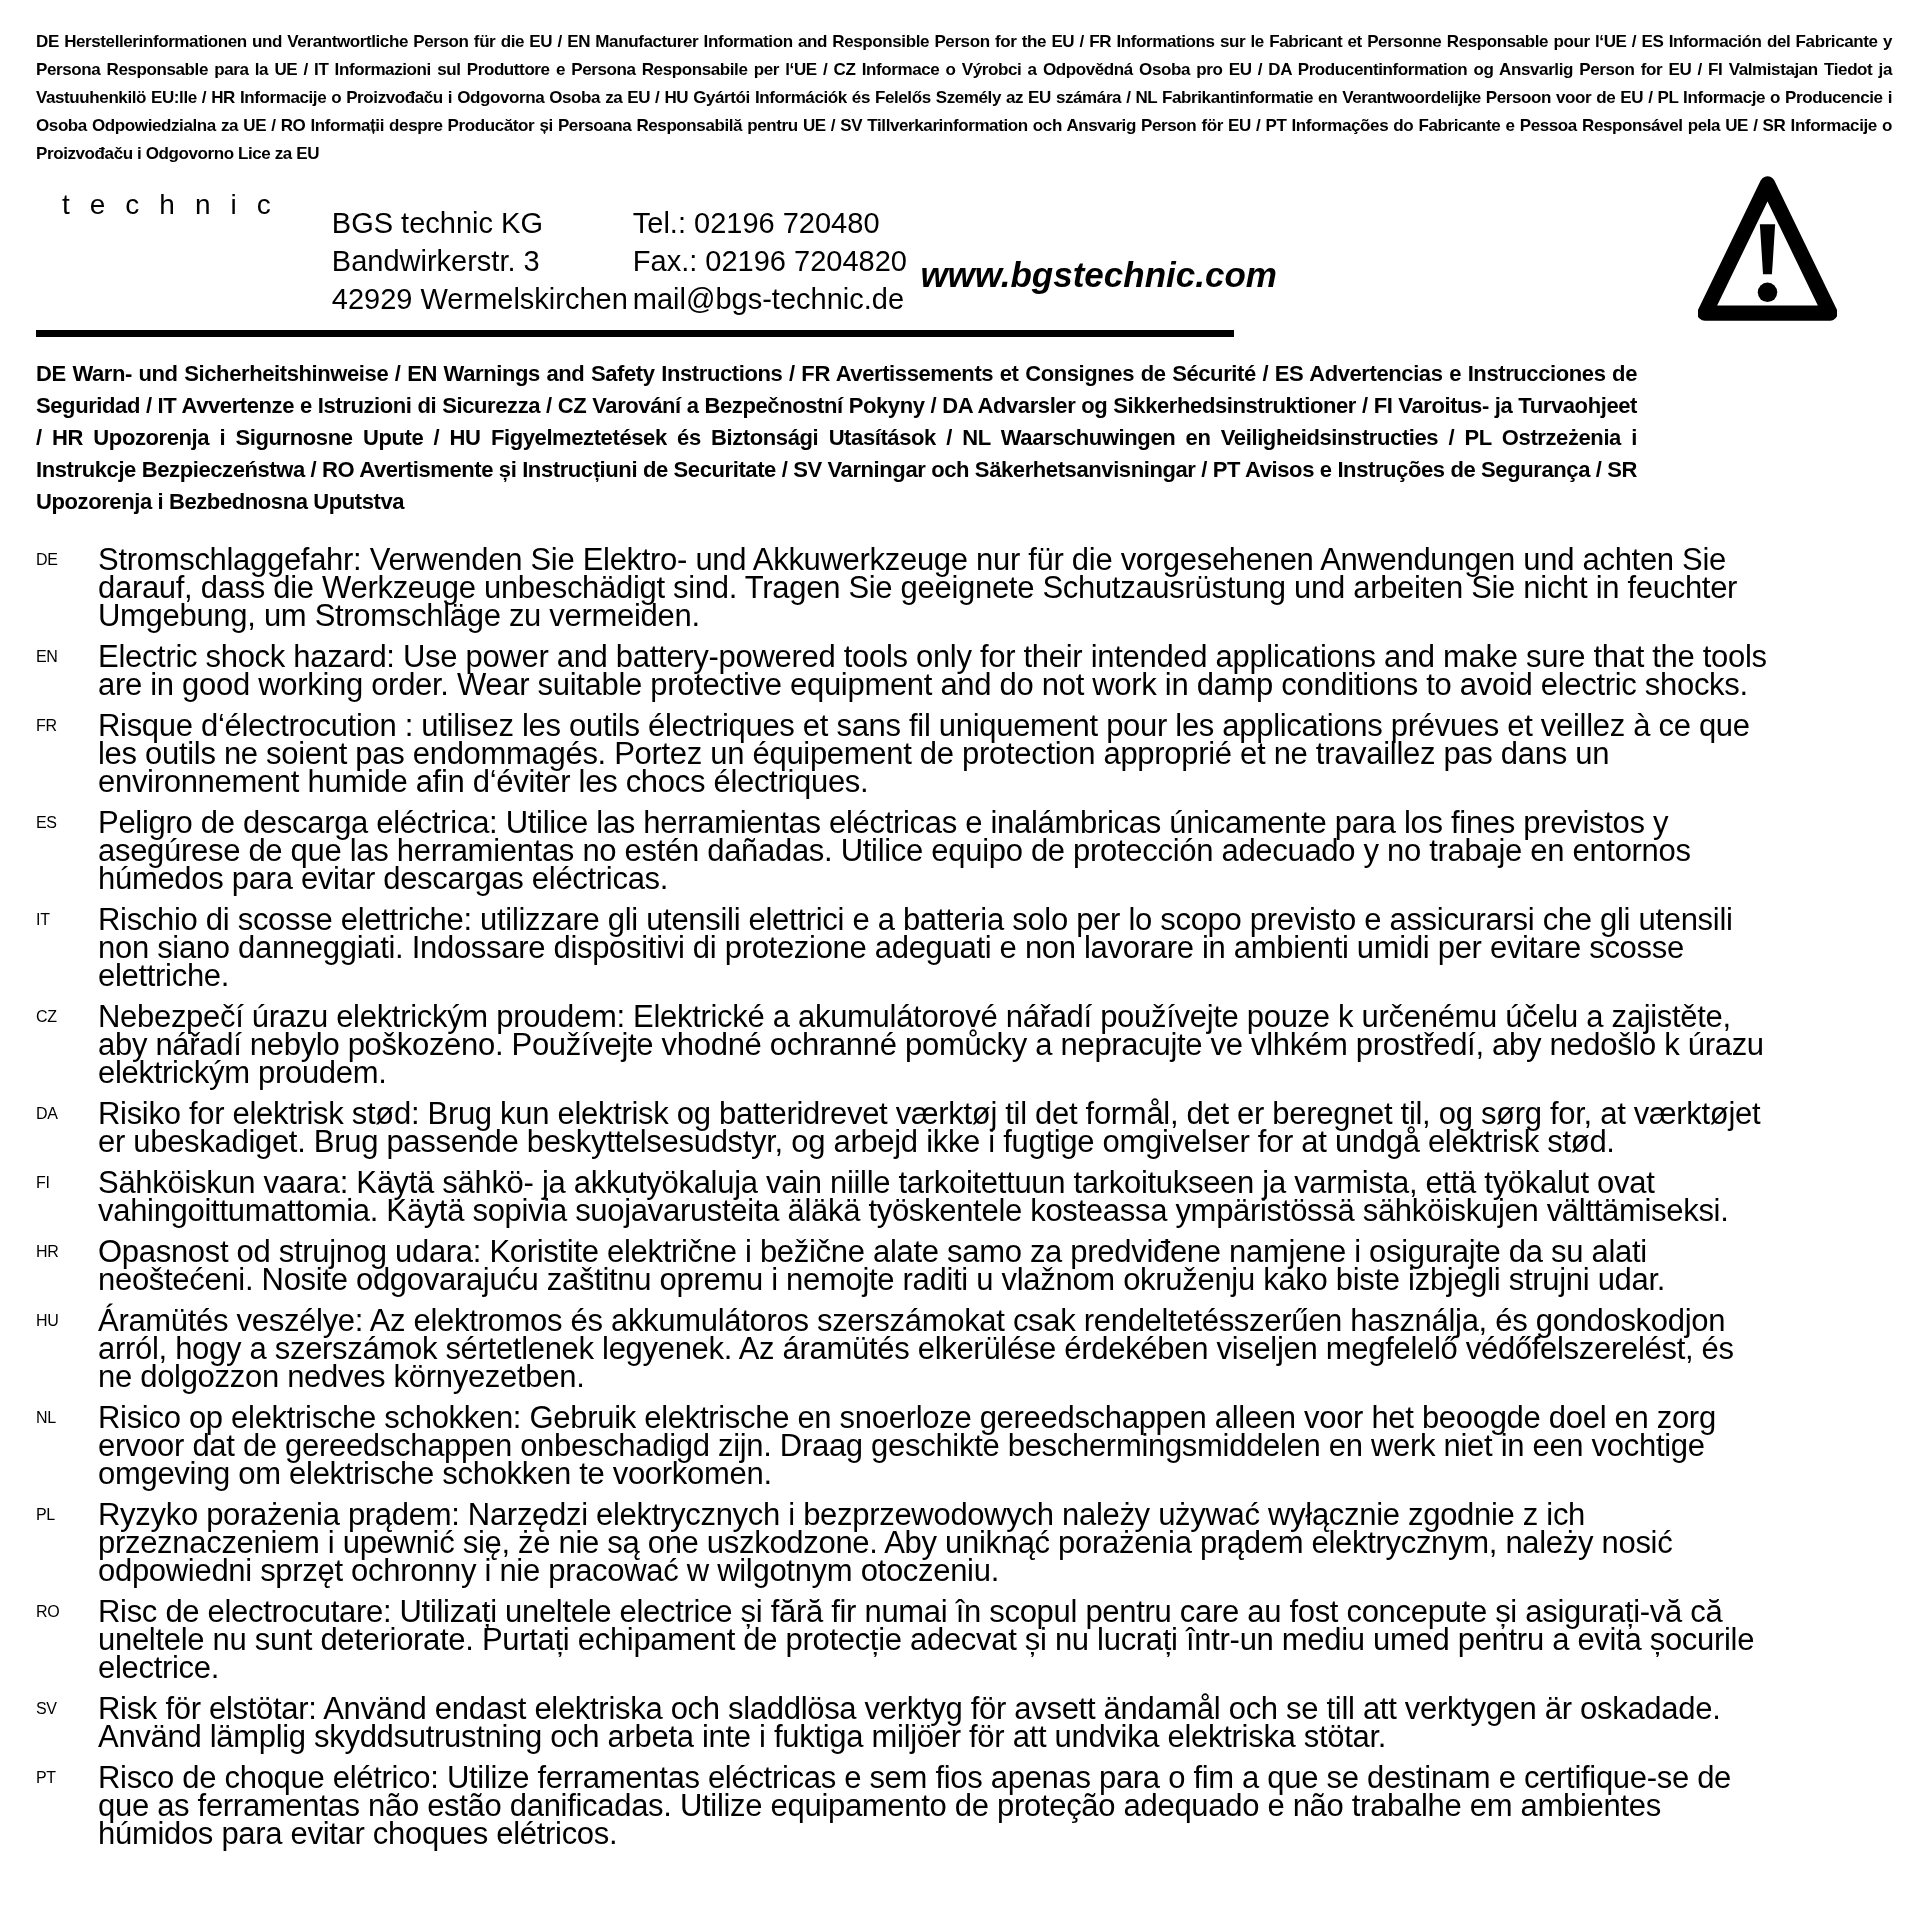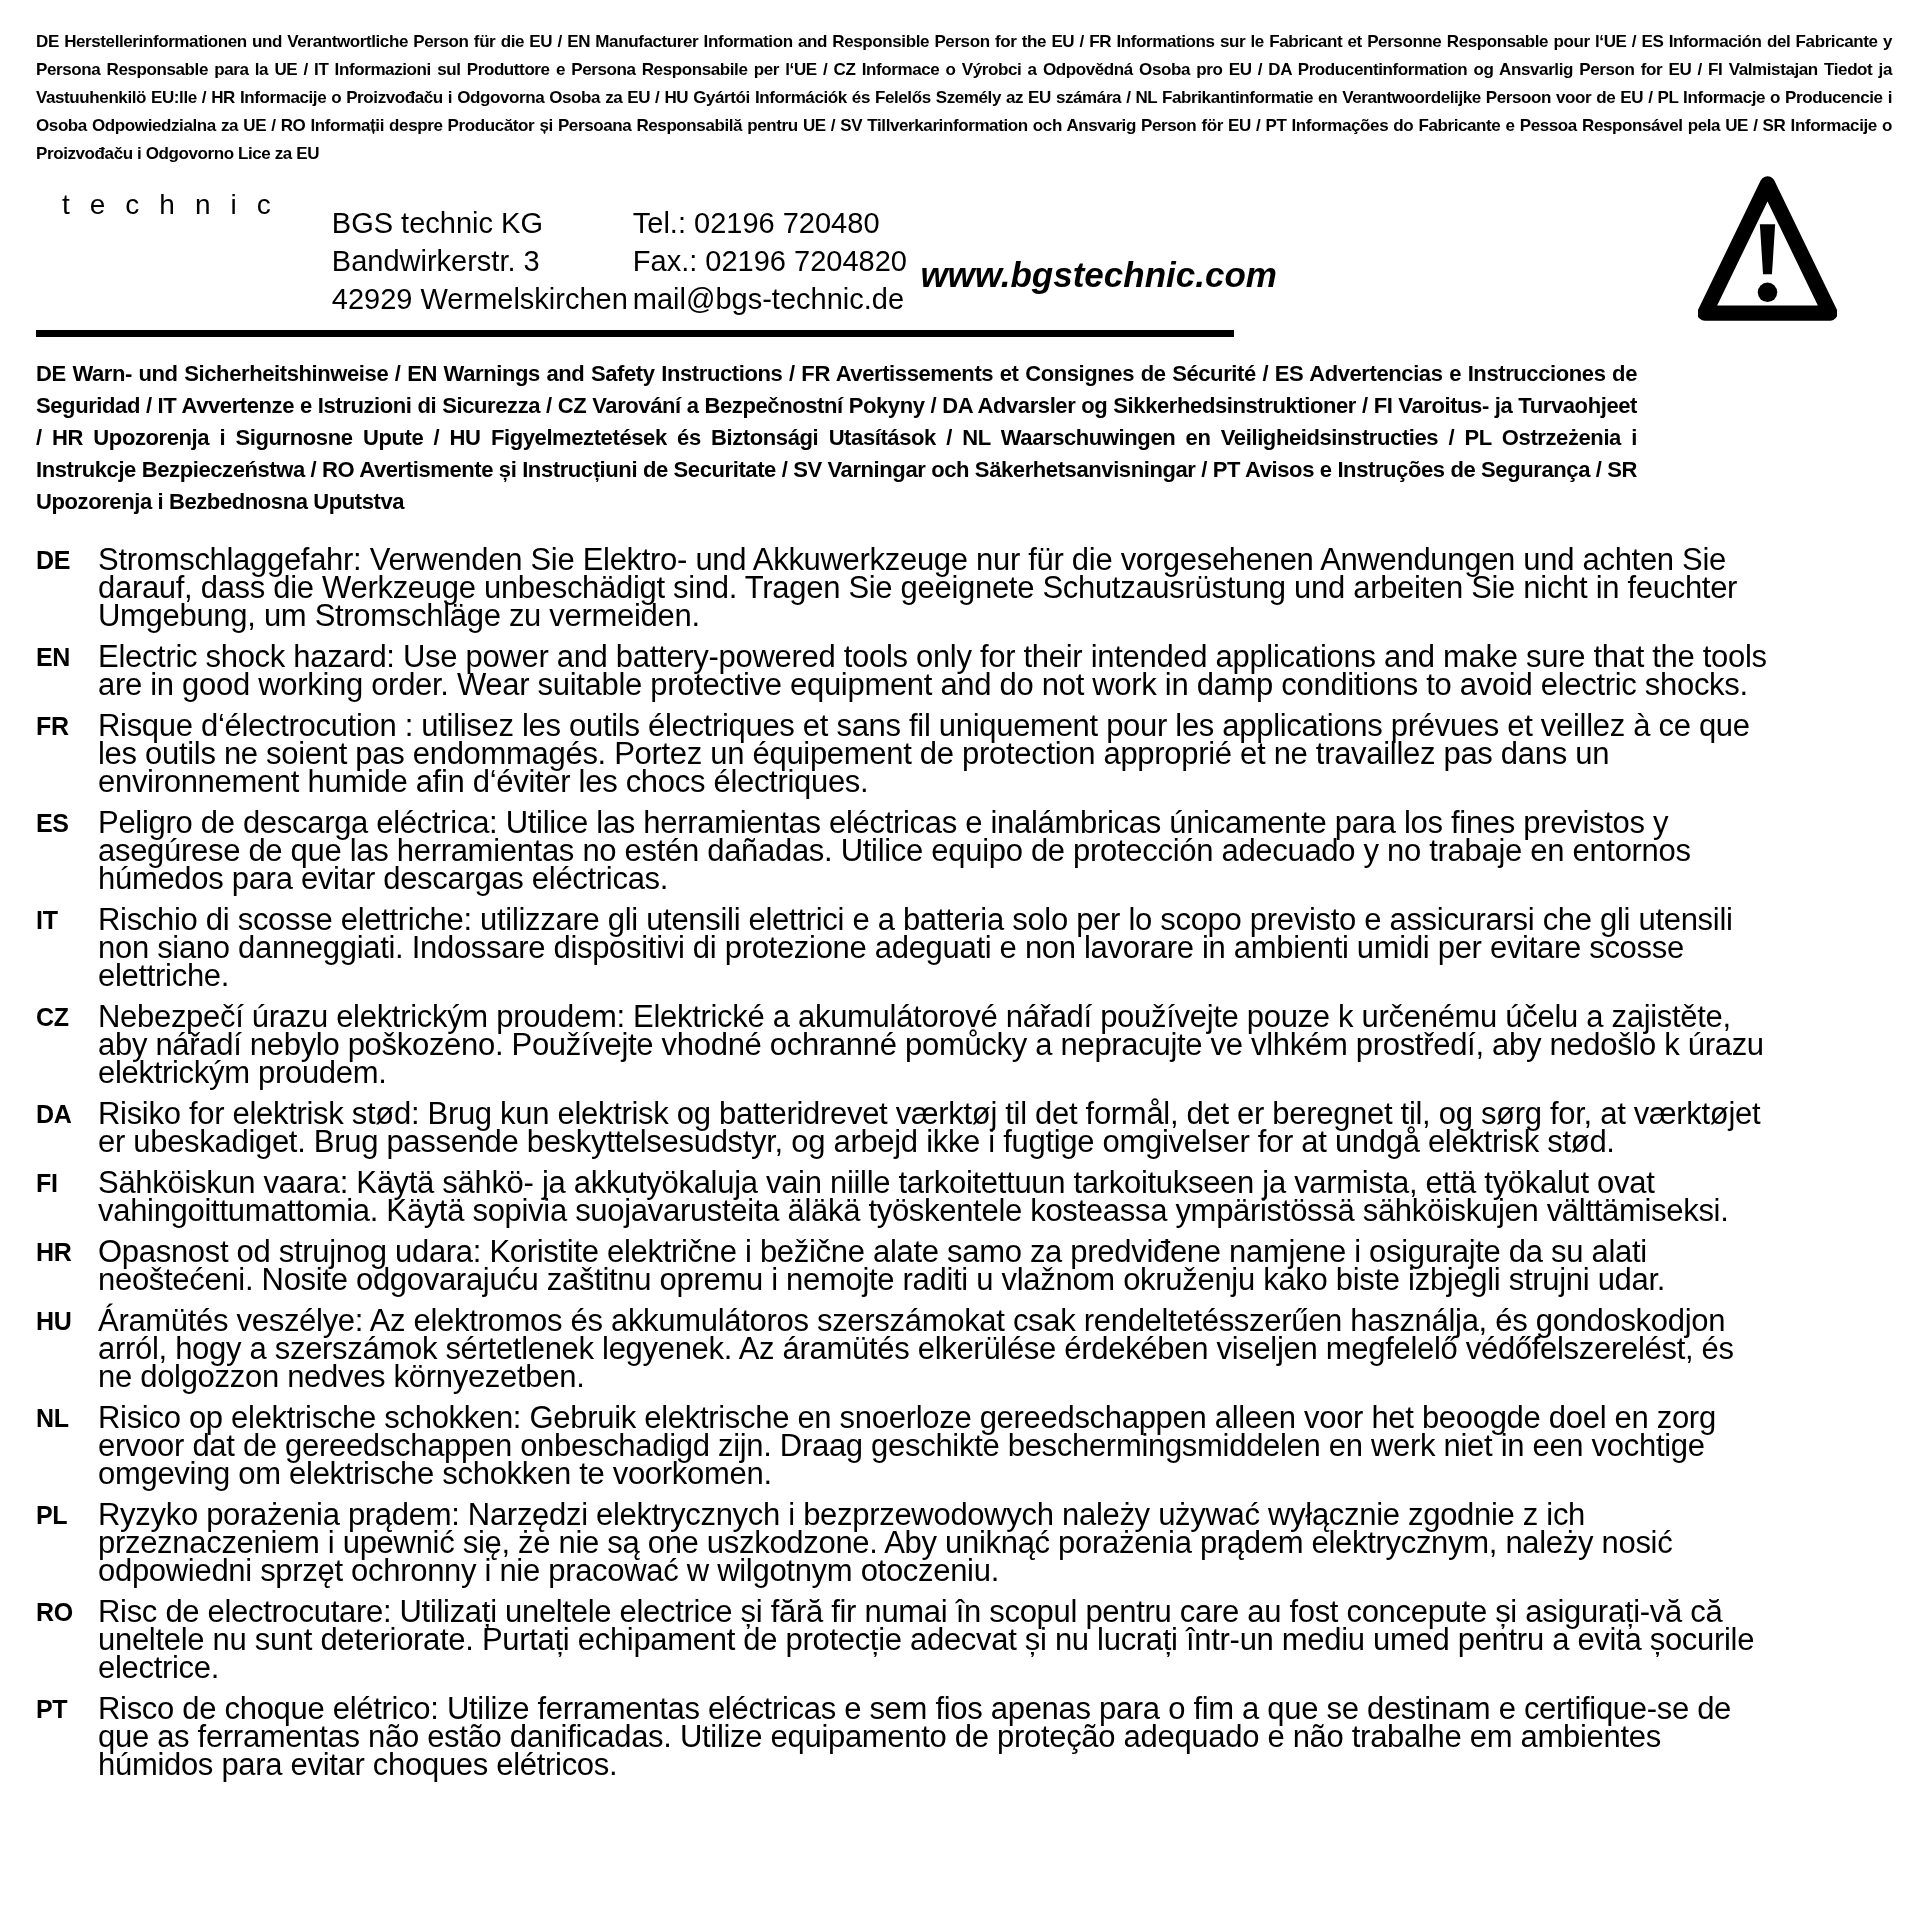--- a/index.html
+++ b/index.html
@@ -98,22 +98,22 @@
   .warnings { margin-top: 28px; }
   .warning-row {
     display: flex;
     align-items: flex-start;
     margin-bottom: 13px;
     max-width: 1742px;
   }
   .lang-code {
     flex: none;
     width: 49px;
-    font-size: 25px;
-    font-weight: bold;
+    font-size: 16px;
+    font-weight: normal;
     line-height: 28px;
     letter-spacing: -0.3px;
   }
   .warning-text {
     margin: 0 0 0 13px;
     font-size: 31px;
     line-height: 28px;
     letter-spacing: -0.3px;
     max-width: 1676px;
   }
@@ -218,20 +218,24 @@
     <div class="warning-row">
       <span class="lang-code">PL</span>
       <p class="warning-text">Ryzyko porażenia prądem: Narzędzi elektrycznych i bezprzewodowych należy używać wyłącznie zgodnie z ich przeznaczeniem i upewnić się, że nie są one uszkodzone. Aby uniknąć porażenia prądem elektrycznym, należy nosić odpowiedni sprzęt ochronny i nie pracować w wilgotnym otoczeniu.</p>
     </div>
 
     <div class="warning-row">
       <span class="lang-code">RO</span>
       <p class="warning-text">Risc de electrocutare: Utilizați uneltele electrice și fără fir numai în scopul pentru care au fost concepute și asigurați-vă că uneltele nu sunt deteriorate. Purtați echipament de protecție adecvat și nu lucrați într-un mediu umed pentru a evita șocurile electrice.</p>
     </div>
 
+    <div class="warning-row">
+      <span class="lang-code">SV</span>
+      <p class="warning-text">Risk för elstötar: Använd endast elektriska och sladdlösa verktyg för avsett ändamål och se till att verktygen är oskadade. Använd lämplig skyddsutrustning och arbeta inte i fuktiga miljöer för att undvika elektriska stötar.</p>
+    </div>
 
     <div class="warning-row">
       <span class="lang-code">PT</span>
       <p class="warning-text">Risco de choque elétrico: Utilize ferramentas eléctricas e sem fios apenas para o fim a que se destinam e certifique-se de que as ferramentas não estão danificadas. Utilize equipamento de proteção adequado e não trabalhe em ambientes húmidos para evitar choques elétricos.</p>
     </div>
 
   </div>
 
 </div>
 

